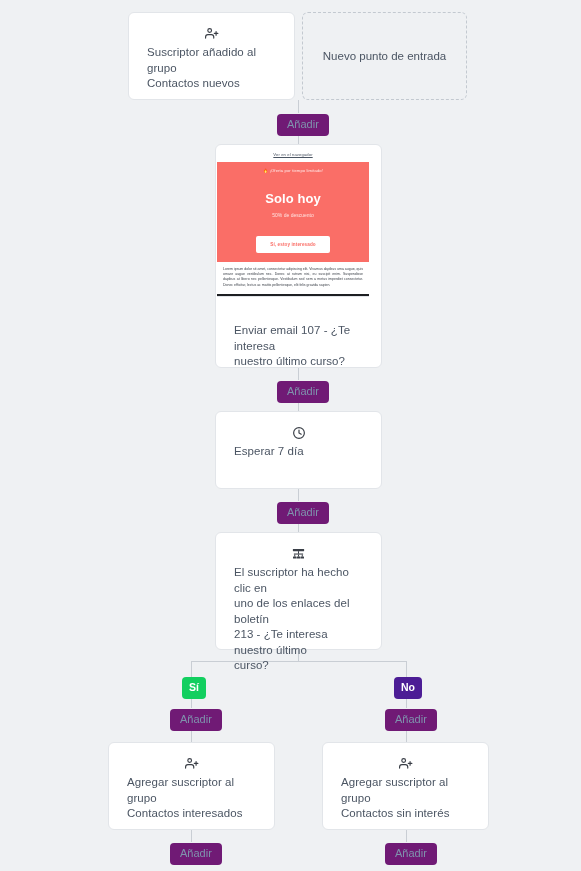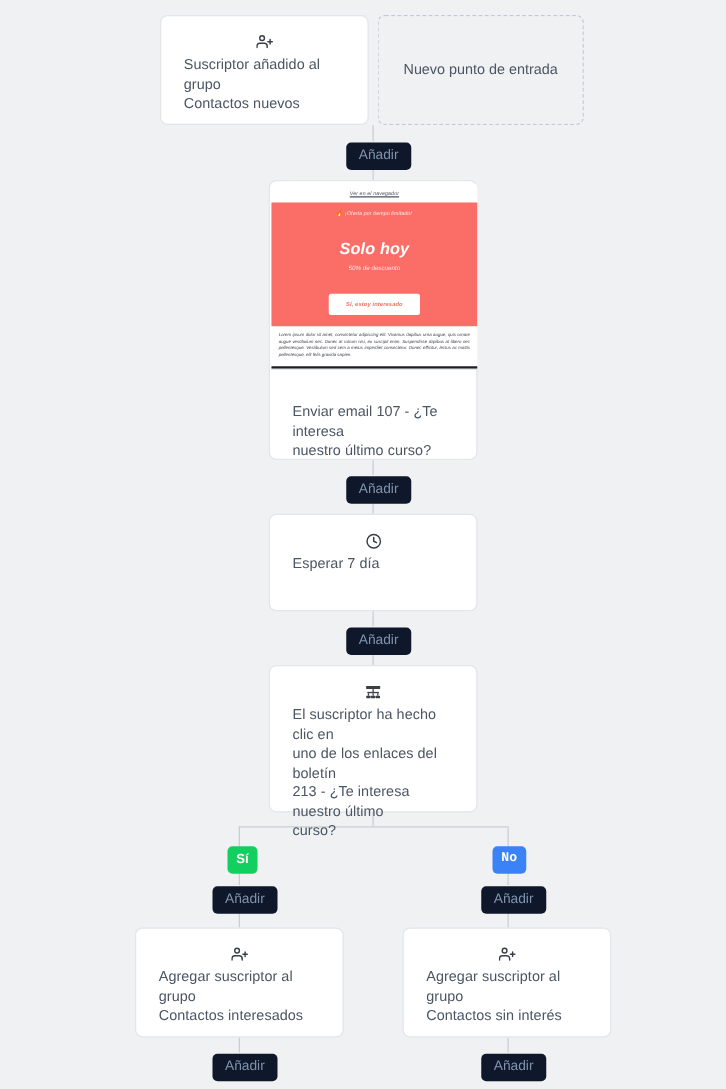--- a/index.html
+++ b/index.html
@@ -60,21 +60,21 @@
     justify-content: center;
     height: 100%;
     font-size: 11.5px;
     color: #4b5563;
     text-align: center;
   }
 
   
   .add-btn {
     position: absolute;
-    background: #0f172a;
+    background: #701a75;
     border-radius: 4px;
     padding: 4px 10px 5px 10px;
     font-size: 11px;
     color: #7f93ad;
     line-height: 13px;
     white-space: nowrap;
     cursor: pointer;
     user-select: none;
   }
 
@@ -84,33 +84,32 @@
     border-radius: 4px;
     color: #ffffff;
     font-size: 10.5px;
     font-weight: bold;
     padding: 5px 7px 6px 7px;
     line-height: 11px;
     text-align: center;
     min-width: 20px;
   }
   .badge-yes { background: #12cf5f; }
-  .badge-no  { background: #3b82f6; font-family: Liberation Mono, monospace; }
+  .badge-no  { background: #4c1d95; }
 
   
   .email-preview {
     position: absolute;
     left: 1px;
     top: 1px;
-    width: 165px;
+    width: 152px;
     background: #ffffff;
     border-bottom: 1px solid #e2e5e9;
     overflow: hidden;
     border-radius: 5px 5px 0 0;
-    font-style: italic;
   }
   .ep-topbar {
     height: 16px;
     background: #ffffff;
     display: flex;
     align-items: center;
     justify-content: center;
     font-size: 4.2px;
     color: #4b5563;
     text-decoration: underline;

